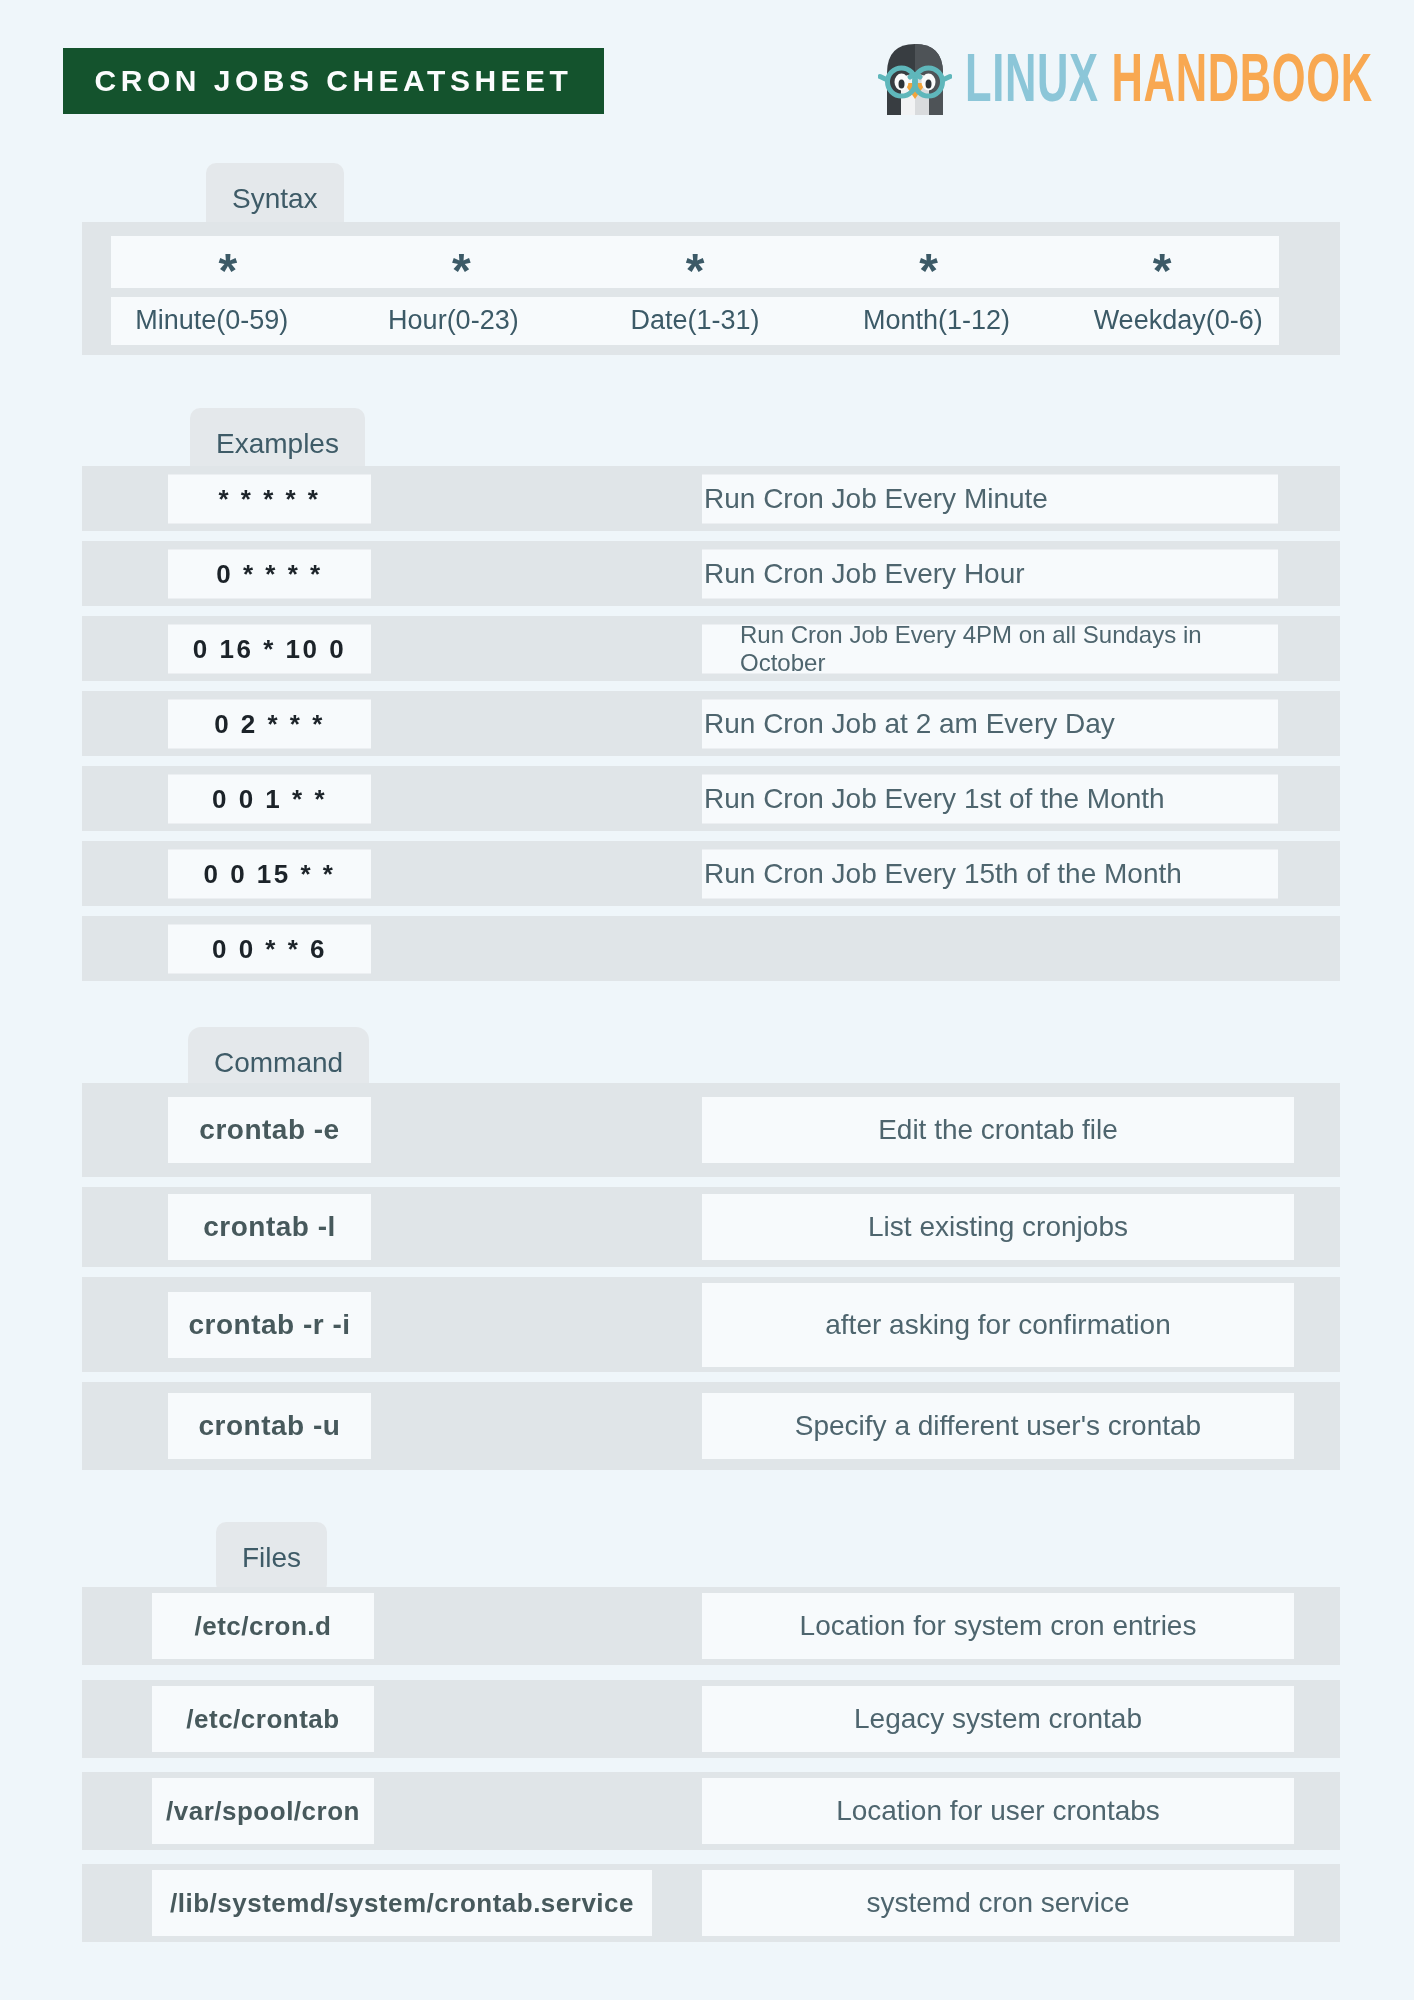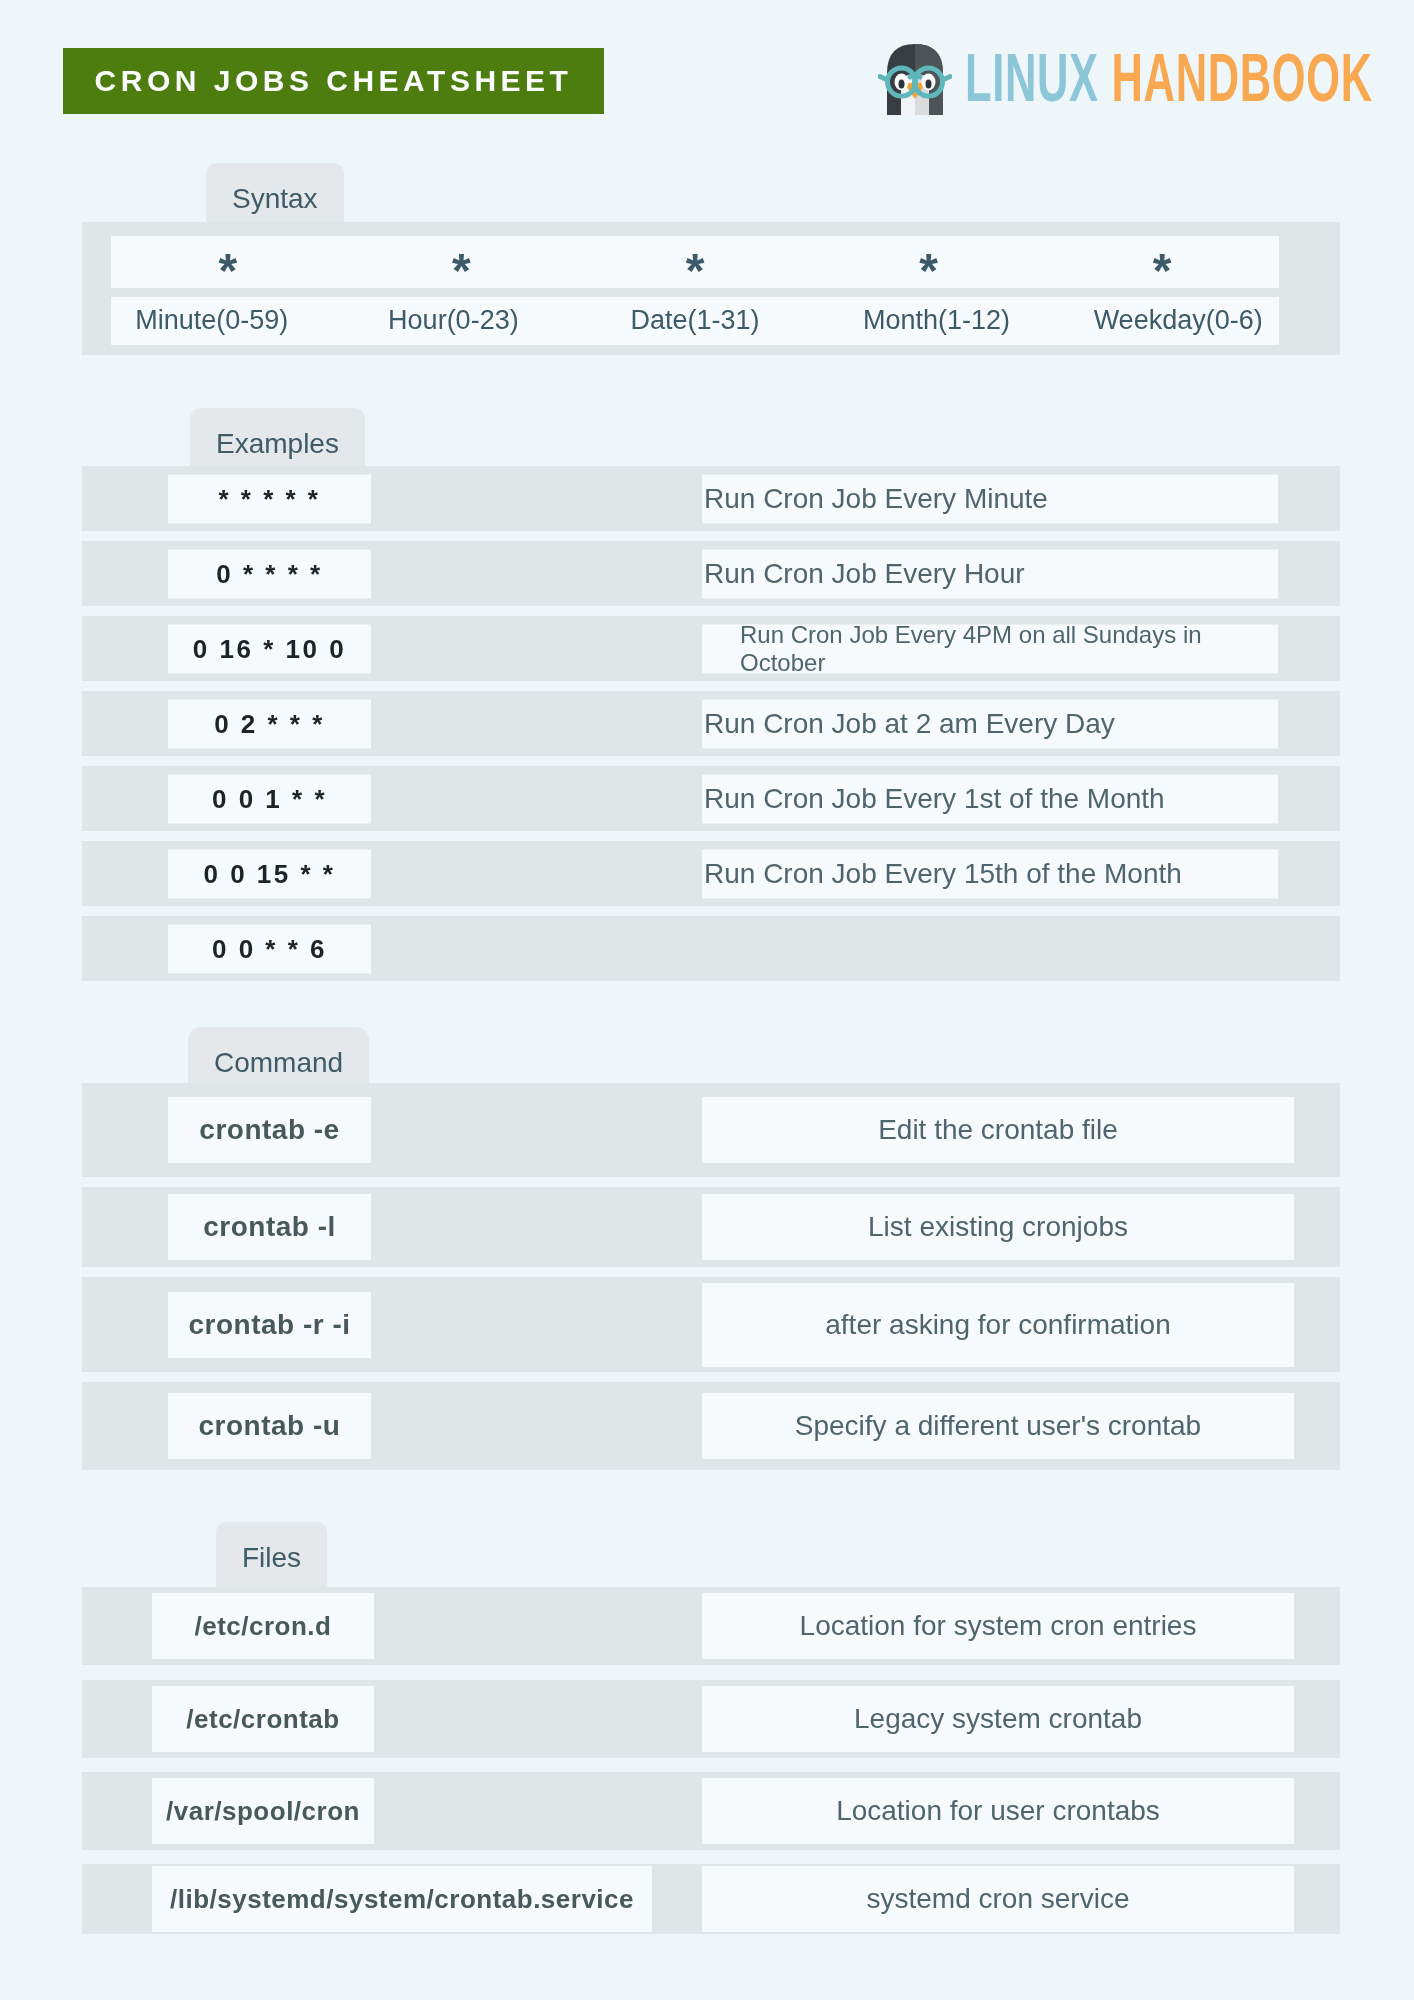--- a/index.html
+++ b/index.html
@@ -8,21 +8,21 @@
     position: relative;
     width: 1414px;
     height: 2000px;
     background: #eff6fa;
     overflow: hidden;
   }
   
   .titlebar {
     position: absolute; left: 63px; top: 48px;
     width: 541px; height: 66px;
-    background: #4d7c0f;
+    background: #14532d;
     color: #fbfcfd;
     font-size: 30px; font-weight: 700; letter-spacing: 4.5px;
     text-align: center; line-height: 66px;
     white-space: nowrap;
   }
   .logo {
     position: absolute; left: 878px; top: 36px;
     display: flex; align-items: center; gap: 13px;
     height: 82px;
   }
@@ -260,21 +260,21 @@
       </div>
   </div>
   <div class="band fil" style="top:1772px; height:78px;">
     <div class="wbox code-box">
         <span class="code-cmd">/var/spool/cron</span>
       </div>
     <div class="wbox desc-box">
         <span class="desc">Location for user crontabs</span>
       </div>
   </div>
-  <div class="band fil wide" style="top:1864px; height:70px;">
+  <div class="band fil wide" style="top:1864px; height:78px;">
     <div class="wbox code-box">
         <span class="code-cmd">/lib/systemd/system/crontab.service</span>
       </div>
     <div class="wbox desc-box">
         <span class="desc">systemd cron service</span>
       </div>
   </div>
 
 </div>
 

